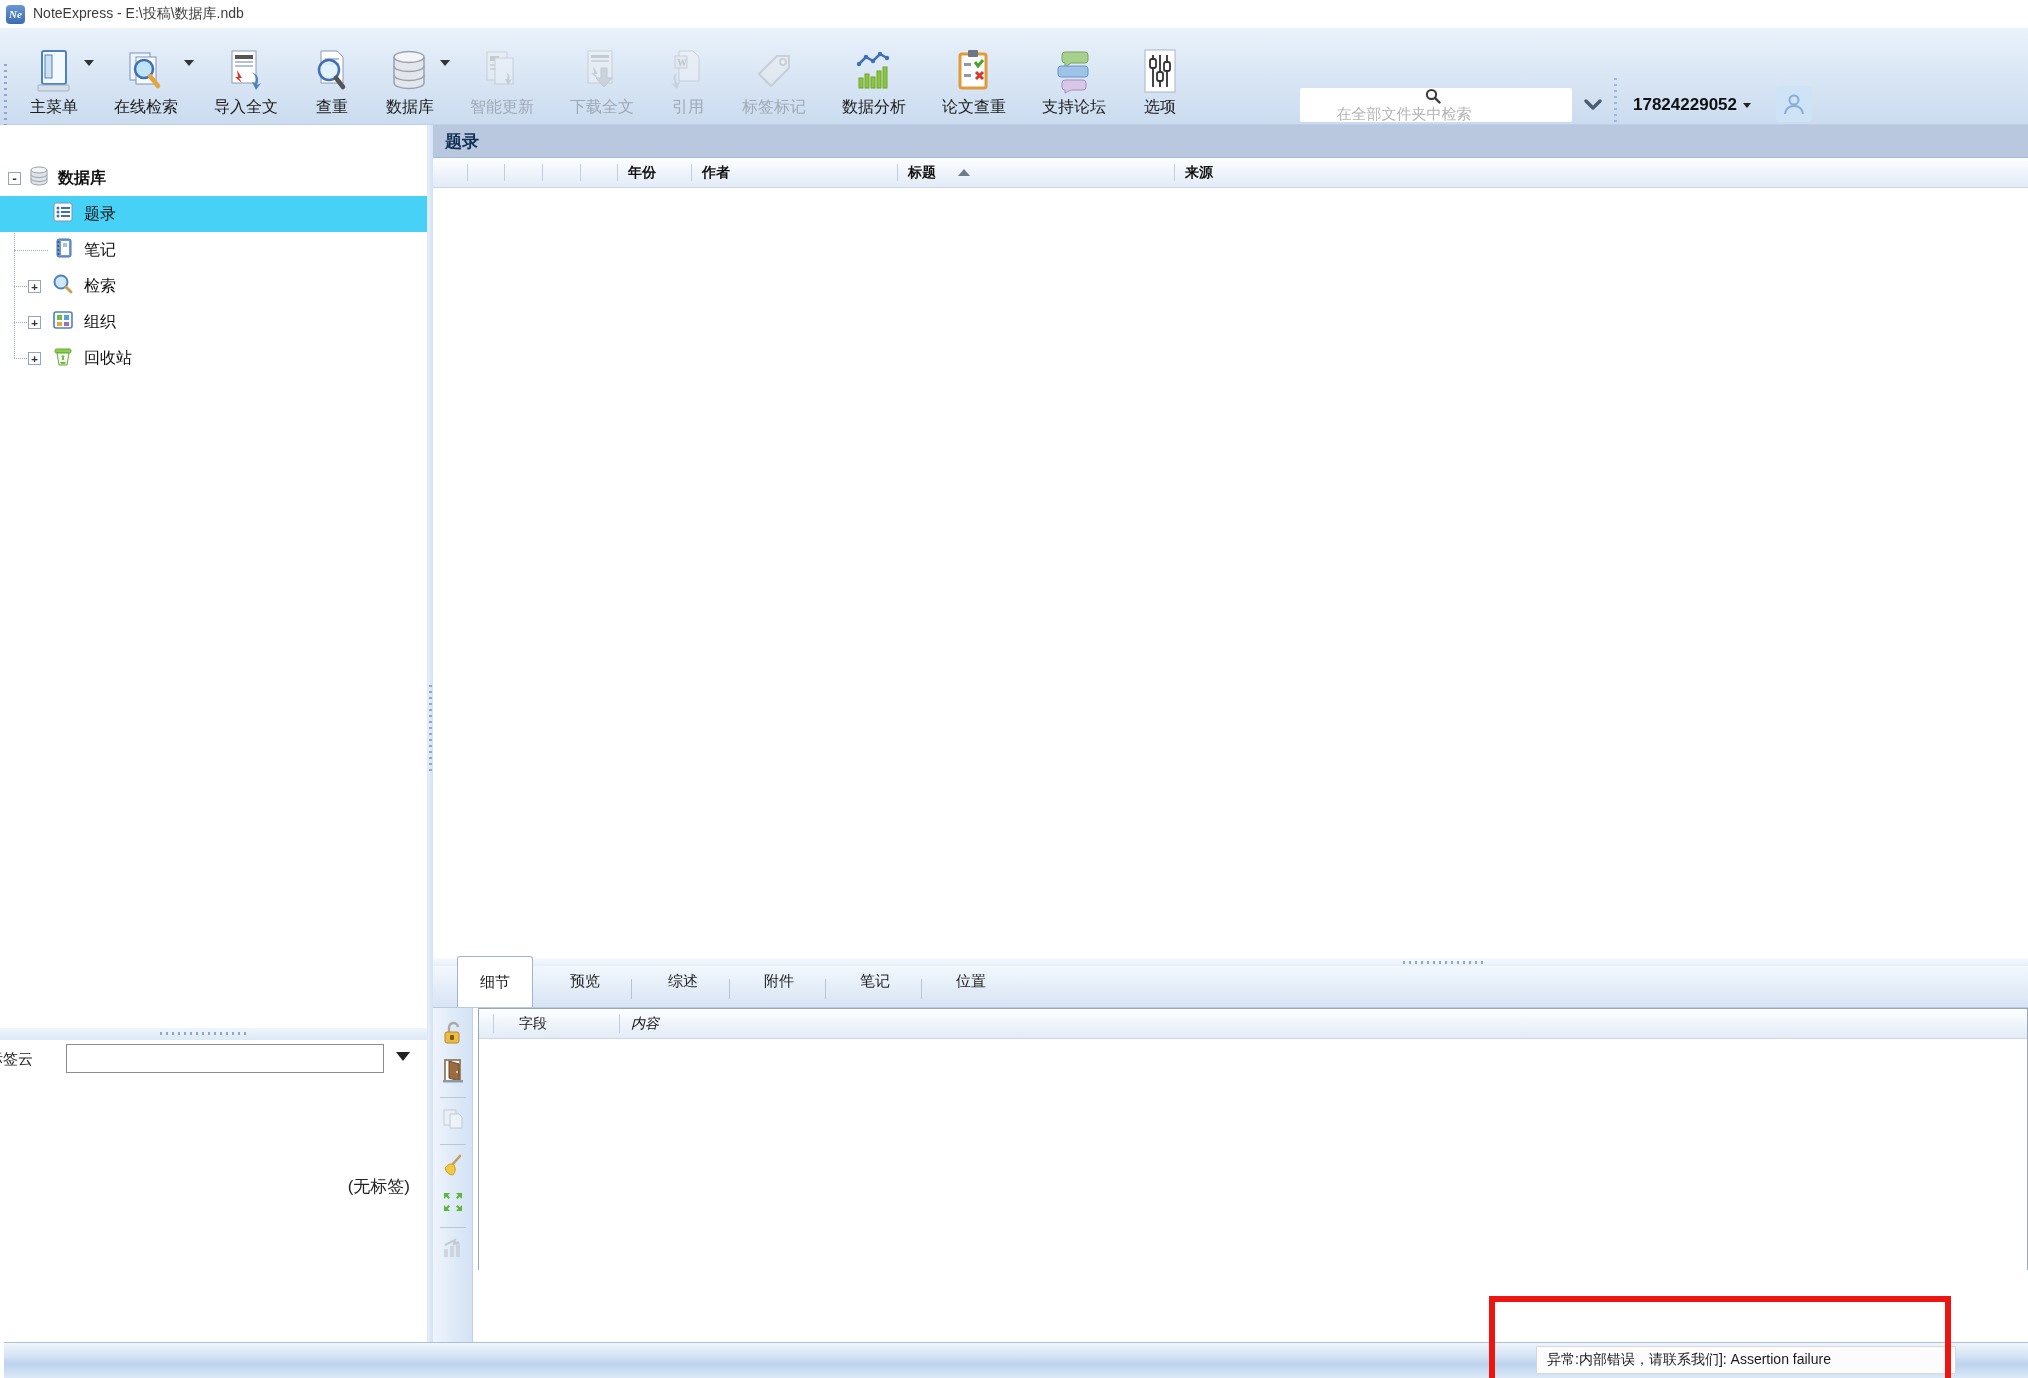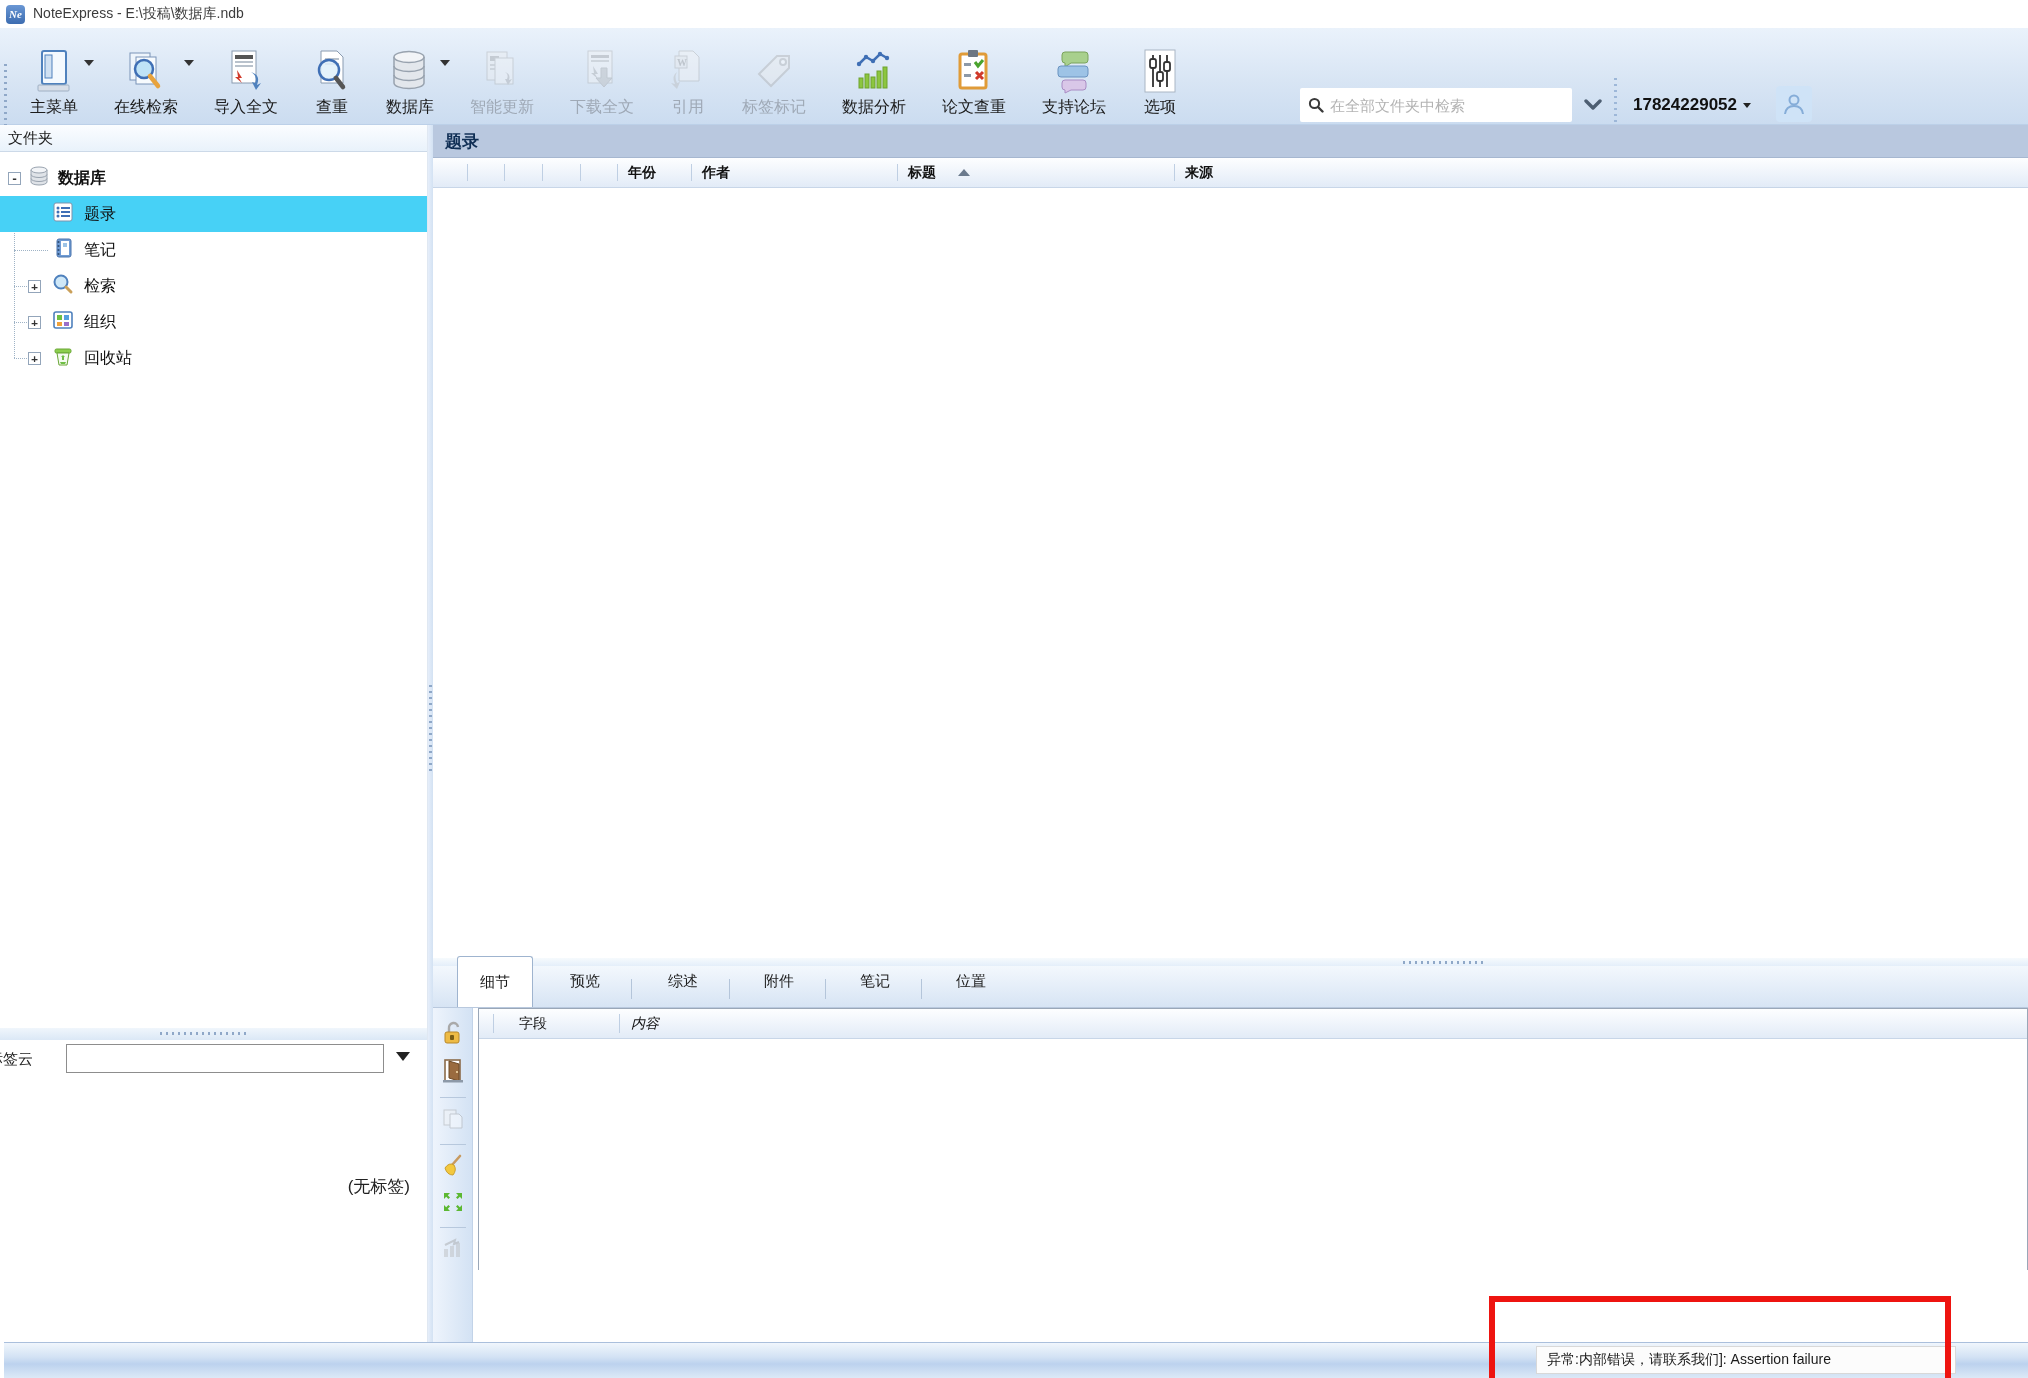--- a/index.html
+++ b/index.html
@@ -25,21 +25,21 @@
   .tbtn .ic { height:54px; display:flex; align-items:center; justify-content:center; }
   .tbtn .lbl { font-size:16px; color:#1c1c1c; line-height:18px; white-space:nowrap; }
   .tbtn.w2 { width:72px; } .tbtn.w3 { width:84px; } .tbtn.w4 { width:100px; }
   .tbtn.disabled .lbl { color:#9fa9b6; }
   .tbtn.disabled .ic svg { filter:grayscale(1) opacity(.38); }
   .caret { width:0; height:0; border-left:5px solid transparent; border-right:5px solid transparent;
     border-top:6px solid #333; position:absolute; }
   .tbtn .caret { right:2px; top:28px; }
 
   .searchbox { position:absolute; left:1300px; top:60px; width:272px; height:34px; background:#fff;
-    border-radius:2px; display:flex; align-items:center; padding:0 8px; }
+    border-radius:2px; display:flex; align-items:center; padding:0 8px;flex-direction:column; }
   .searchbox input { border:0; outline:0; flex:1; font-size:15px; color:#444; background:transparent; }
   .searchbox input::placeholder { color:#b3b3b3; }
   .search-chevron { position:absolute; left:1580px; top:64px; width:26px; height:26px;
     display:flex; align-items:center; justify-content:center; }
   .tb-vsep { position:absolute; left:1614px; top:50px; width:3px; height:60px;
     background-image:repeating-linear-gradient(180deg,#9db7d8 0 2px,transparent 2px 6px); }
   .account { position:absolute; left:1633px; top:60px; height:34px; display:flex; align-items:center; }
   .account .uid { font-size:17px; color:#111; font-weight:bold; }
   .account .caret { position:static; margin-left:6px; border-top-color:#222;
     border-left-width:4px; border-right-width:4px; border-top-width:5px; }
@@ -346,21 +346,20 @@
   </div>
   <div class="avatar">
     <svg width="26" height="26" viewBox="0 0 26 26">
         <circle cx="13" cy="9" r="4.5" fill="none" stroke="#86add8" stroke-width="2"></circle>
         <path d="M4 23 q1 -8 9 -8 q8 0 9 8" fill="none" stroke="#86add8" stroke-width="2"></path>
       </svg>
   </div>
 </div>
 
 <div class="sidebar">
-  <div class="panel-hd">文件夹</div>
 
   <div class="tree">
     <div class="tree-vline"></div>
     <div class="tree-stub" style="top:62px;width:34px;"></div>
     <div class="tree-stub" style="top:98px;width:34px;"></div>
     <div class="tree-stub" style="top:134px;width:13px;"></div>
     <div class="tree-stub" style="top:170px;width:13px;"></div>
     <div class="tree-stub" style="top:206px;width:13px;"></div>
 
     <div class="trow root">

